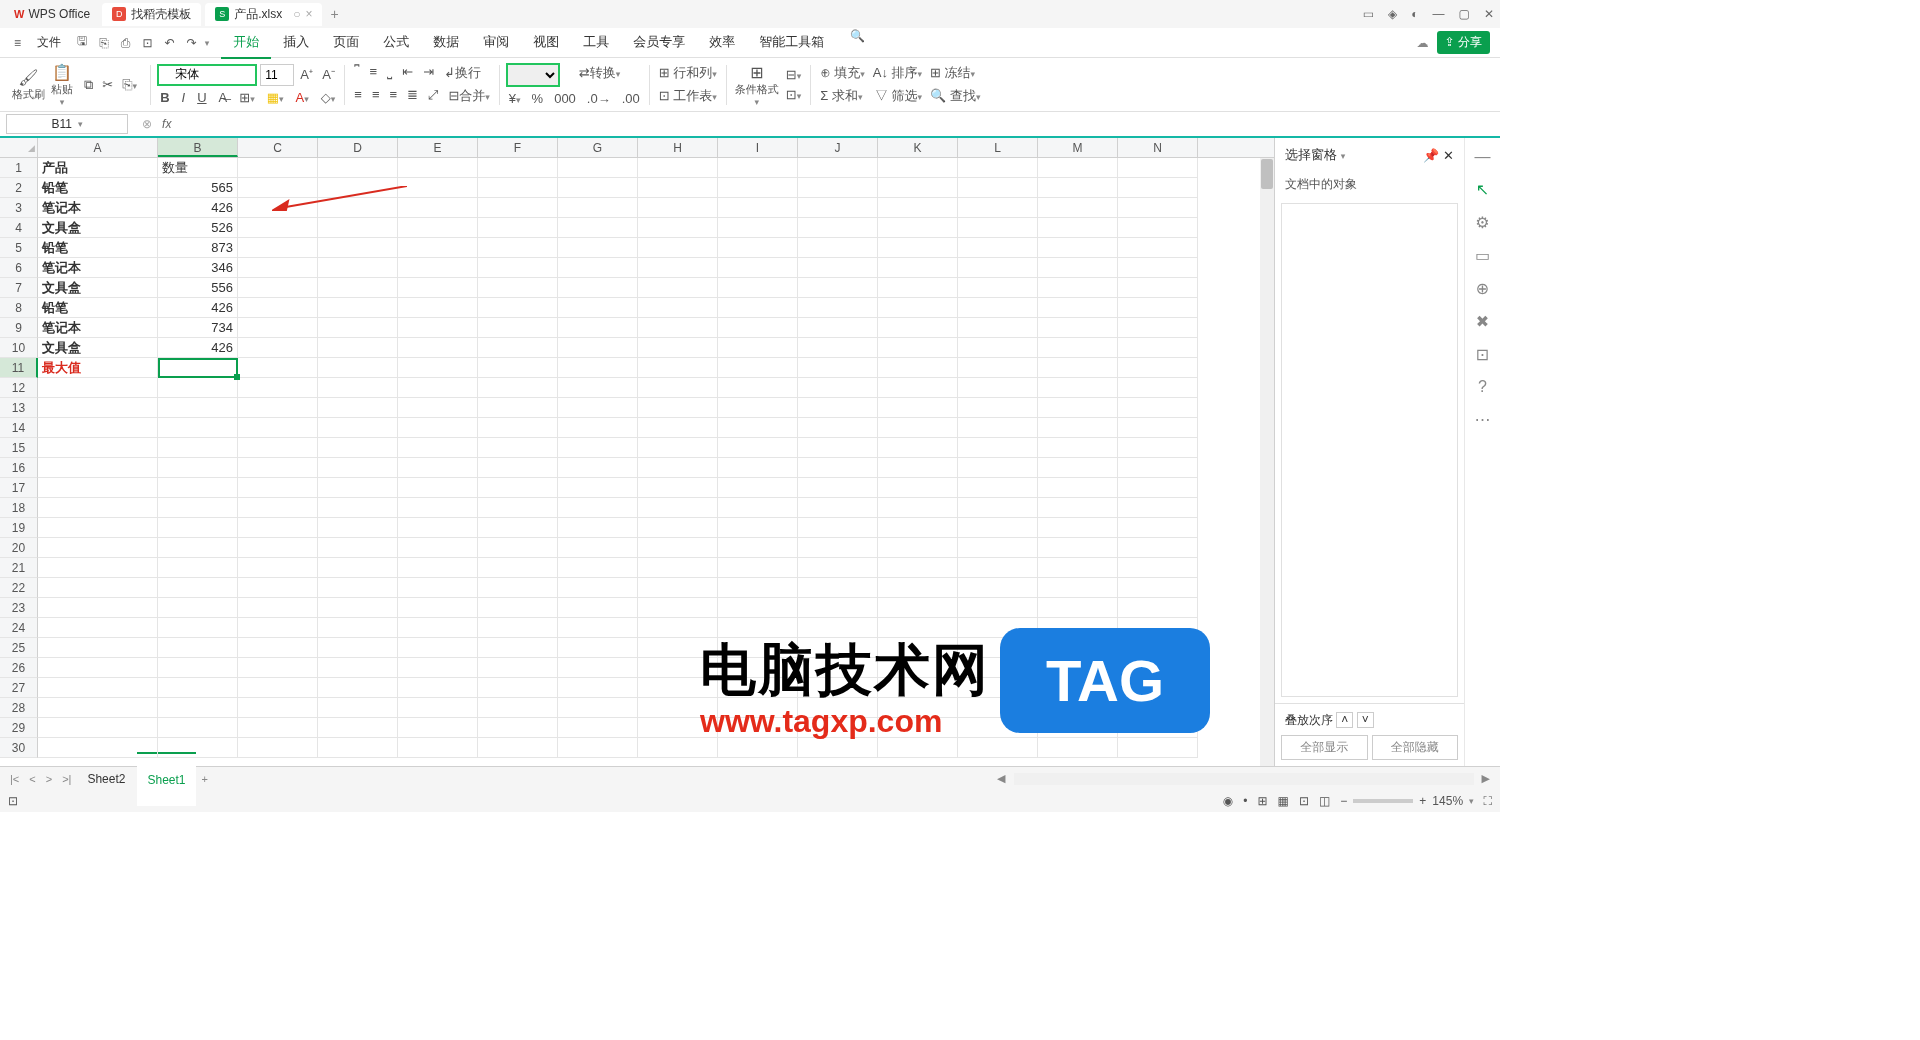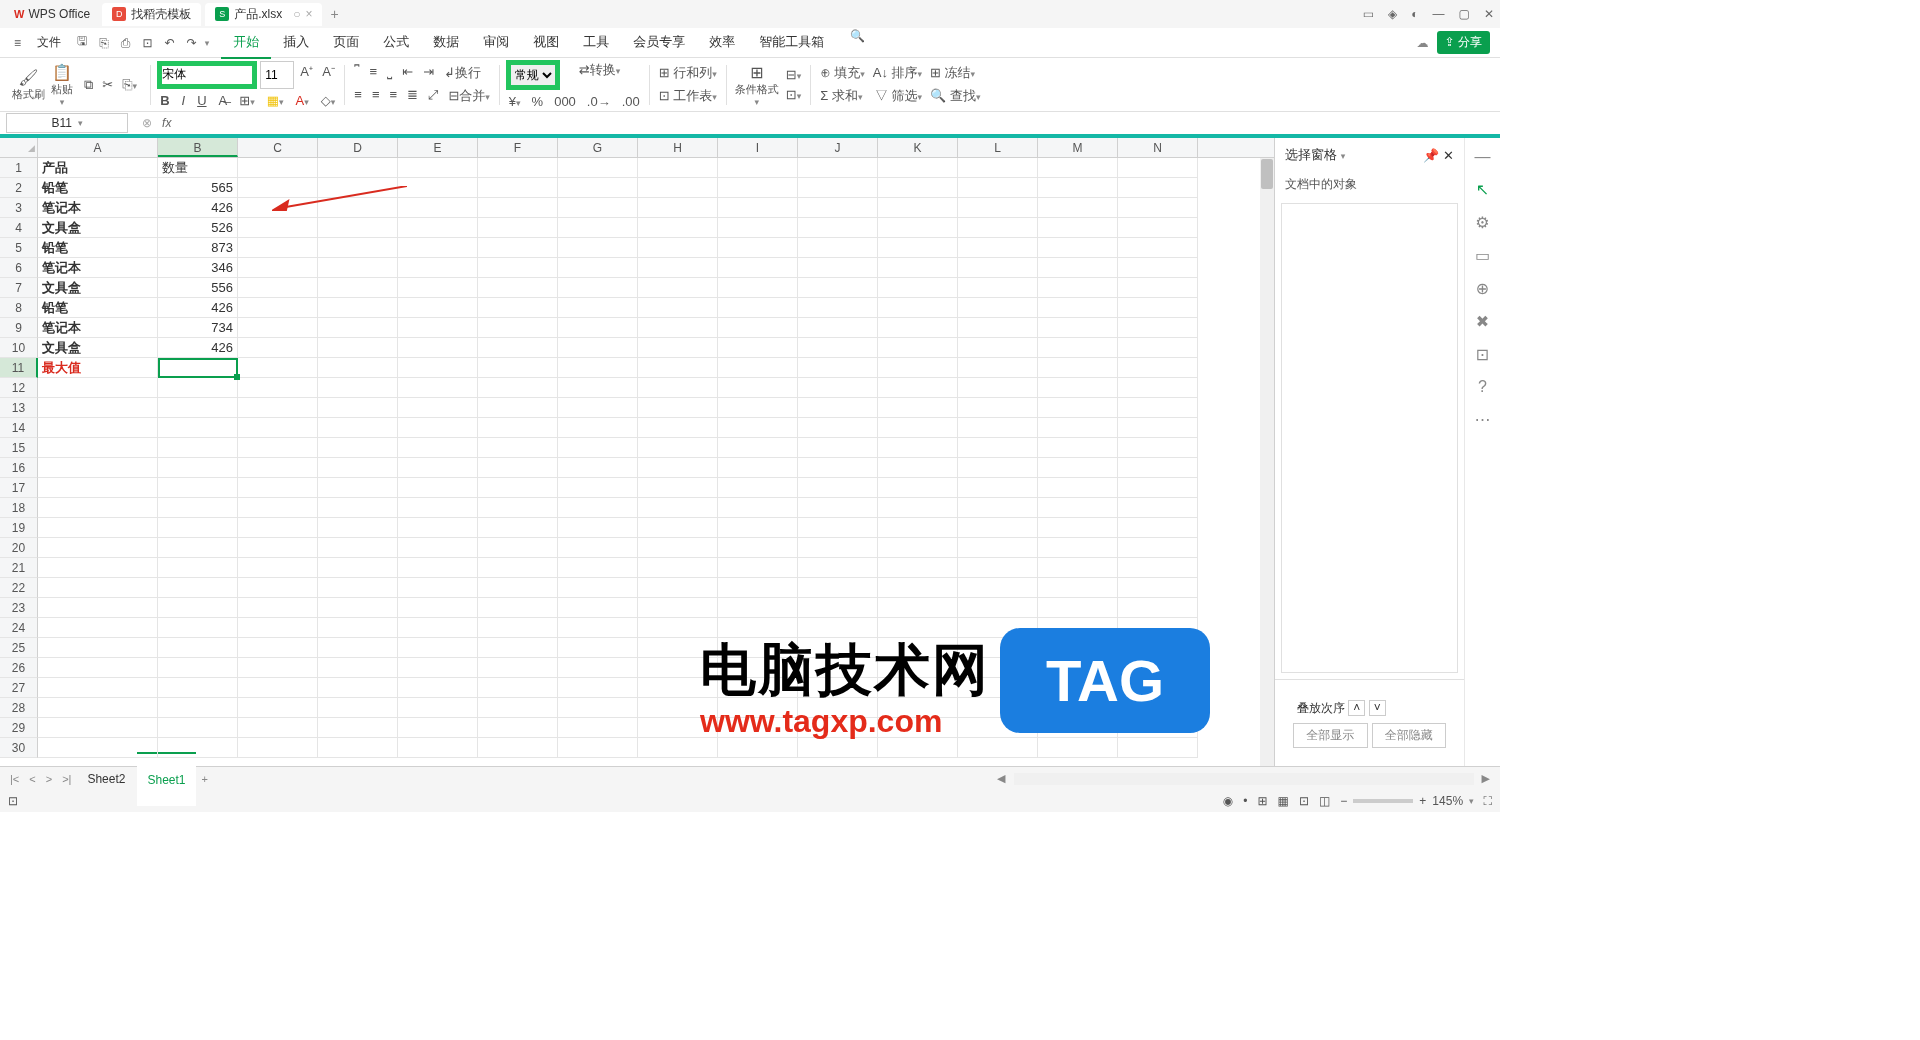--- a/index.html
+++ b/index.html
@@ -21,25 +21,25 @@
 .menu-tabs{display:flex;gap:0;margin-left:8px;}
 .menu-tab{padding:6px 12px;font-size:13px;cursor:pointer;}
 .menu-tab.active{color:#0a9f4e;border-bottom:2px solid #0a9f4e;}
 .menubar-right{margin-left:auto;display:flex;align-items:center;gap:8px;}
 .share-btn{background:#0a9f4e;color:#fff;padding:3px 8px;border-radius:3px;font-size:12px;}
 .ribbon{height:54px;background:#fff;display:flex;align-items:center;padding:4px 10px;border-bottom:1px solid #e0e0e0;gap:2px;}
 .ribbon-group-h{display:flex;align-items:center;gap:3px;padding:0 4px;}
 .ribbon-btn{display:flex;flex-direction:column;align-items:center;padding:2px;font-size:11px;color:#555;}
 .ribbon-ico{font-size:16px;color:#555;}
 .sep{width:1px;height:40px;background:#e0e0e0;margin:0 4px;}
-.font-sel{border:5px solid #22c55e;padding:2px 0;width:100px;font-size:12px;}
+.font-sel{border:2px solid #22c55e;padding:2px 16px;width:100px;font-size:12px;}
 .size-sel{border:1px solid #ccc;padding:2px 4px;width:34px;font-size:12px;}
 .small-btn{padding:1px 3px;color:#555;font-size:13px;}
 .drop{font-size:9px;color:#888;}
-.formula-bar{height:26px;display:flex;align-items:center;border-bottom:4px solid #14b8a6;}
+.formula-bar{height:26px;display:flex;align-items:center;border-bottom:2px solid #14b8a6;}
 .name-box{width:122px;border:1px solid #ccc;margin:2px 6px;padding:2px 8px;text-align:center;display:flex;align-items:center;justify-content:center;gap:6px;}
 .fx-area{display:flex;align-items:center;gap:10px;padding:0 8px;flex:1;}
 .fx-sym{font-style:italic;color:#666;}
 .main{display:flex;height:calc(812px - 28px - 30px - 54px - 26px - 24px - 22px);}
 .sheet-area{flex:1;position:relative;overflow:hidden;}
 .col-headers{display:flex;height:20px;background:#f5f6f7;border-bottom:1px solid #d0d0d0;}
 .corner{width:38px;border-right:1px solid #d0d0d0;background:#f5f6f7;display:flex;align-items:center;justify-content:flex-end;padding-right:2px;}
 .col-h{width:80px;text-align:center;border-right:1px solid #d0d0d0;line-height:20px;font-size:12px;color:#555;}
 .col-h.colA{width:120px;}
 .col-h.sel{background:#d5e8d8;border-bottom:2px solid #0a9f4e;}
@@ -52,21 +52,21 @@
 .cell.num{text-align:right;}
 .cell.red{color:#d92b1f;}
 .selection{position:absolute;border:2px solid #0a9f4e;pointer-events:none;}
 .sel-handle{width:6px;height:6px;background:#0a9f4e;position:absolute;bottom:-4px;right:-4px;}
 .arrow-annot{position:absolute;left:272px;top:48px;width:135px;height:25px;pointer-events:none;}
 .arrow-line{stroke:#d92b1f;stroke-width:2;fill:#d92b1f;}
 .right-panel{width:190px;border-left:1px solid #d0d0d0;background:#fff;display:flex;flex-direction:column;}
 .rp-header{padding:8px 10px;display:flex;align-items:center;justify-content:space-between;font-size:13px;}
 .rp-sub{padding:4px 10px;font-size:12px;color:#555;}
 .rp-body{flex:1;margin:6px;border:1px solid #e0e0e0;}
-.rp-footer{padding:18px;border-top:1px solid #e0e0e0;}
+.rp-footer{padding:6px;border-top:1px solid #e0e0e0;}
 .rp-order{font-size:12px;padding:2px 4px;}
 .rp-btns{display:flex;gap:4px;margin-top:4px;}
 .rp-btn{flex:1;border:1px solid #ccc;text-align:center;padding:3px;font-size:12px;color:#888;}
 .side-tools{width:36px;border-left:1px solid #e8e8e8;display:flex;flex-direction:column;align-items:center;gap:14px;padding-top:10px;color:#888;}
 .side-tools span{font-size:16px;}
 .sheet-tabs{height:24px;display:flex;align-items:center;border-top:1px solid #d0d0d0;background:#f5f5f5;padding:0 6px;gap:2px;}
 .nav-btn{padding:0 4px;color:#888;font-size:11px;}
 .sheet-tab{padding:19px 10px;font-size:12px;}
 .sheet-tab.active{background:#fff;border-top:2px solid #0a9f4e;color:#0a9f4e;}
 .statusbar{height:22px;display:flex;align-items:center;background:#f5f5f5;padding:0 8px;font-size:12px;color:#555;}

